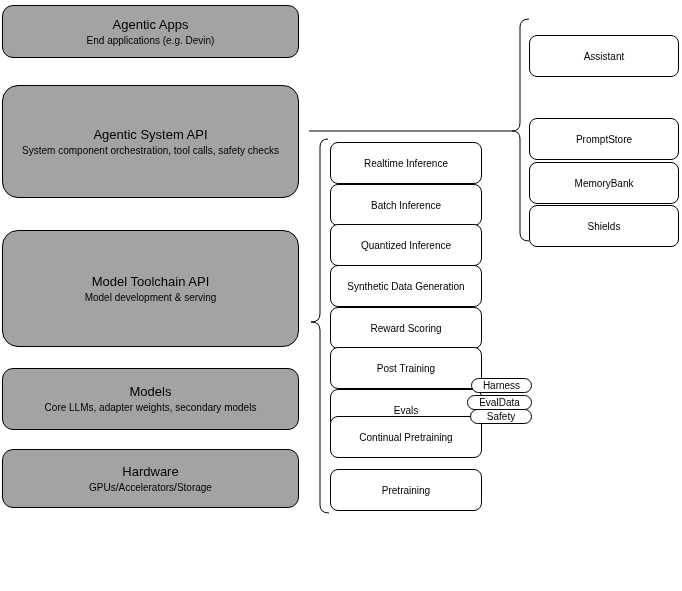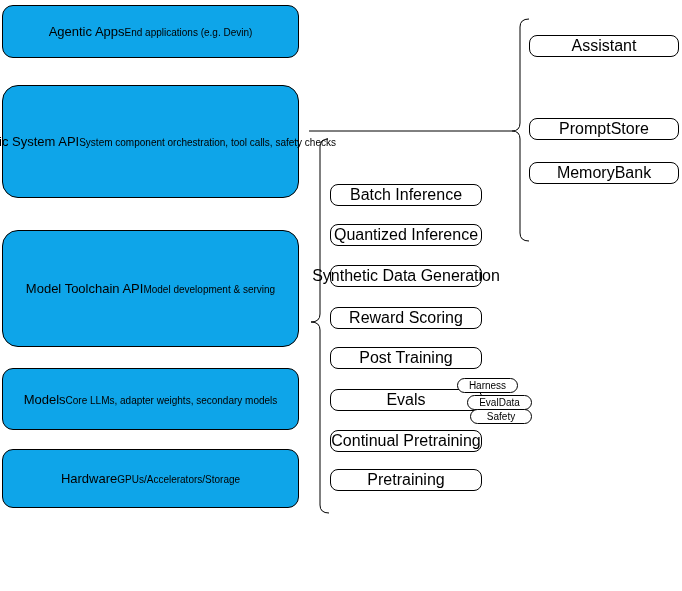--- a/index.html
+++ b/index.html
@@ -16,24 +16,24 @@
     background: #ffffff;
     overflow: hidden;
   }
   
   .lbox {
     position: absolute;
     left: 2px;
     width: 297px;
     box-sizing: border-box;
     border: 1px solid #000000;
-    background: #0ea5e9;
+    background: #a3a3a3;
     border-radius: 11px;
     display: flex;
-    flex-direction: row;
+    flex-direction: column;
     align-items: center;
     justify-content: center;
     text-align: center;
   }
   .lbox.tall { border-radius: 16px; }
   .ltitle {
     font-size: 13px;
     line-height: 15px;
     white-space: nowrap;
   }
@@ -43,25 +43,25 @@
     margin-top: 3px;
     white-space: nowrap;
   }
   
   .sbox {
     position: absolute;
     box-sizing: border-box;
     border: 1px solid #000000;
     background: #ffffff;
     border-radius: 8px;
-    height: 22px;
+    height: 42px;
     display: flex;
     align-items: center;
     justify-content: center;
-    font-size: 16px;
+    font-size: 10px;
     white-space: nowrap;
   }
   .mid { left: 330px; width: 152px; }
   .right { left: 529px; width: 150px; }
   
   .tag {
     position: absolute;
     box-sizing: border-box;
     border: 1px solid #000000;
     background: #ffffff;
@@ -113,58 +113,64 @@
     <div class="ltitle">Models</div>
     <div class="lsub">Core LLMs, adapter weights, secondary models</div>
   </div>
 
   <div class="lbox" style="top:449px;height:59px">
     <div class="ltitle">Hardware</div>
     <div class="lsub">GPUs/Accelerators/Storage</div>
   </div>
 
 
+  <div class="sbox mid" style="top:142px">
+    <span>Realtime Inference</span>
+  </div>
   <div class="sbox mid" style="top:184px">
     <span>Batch Inference</span>
   </div>
   <div class="sbox mid" style="top:224px">
     <span>Quantized Inference</span>
   </div>
   <div class="sbox mid" style="top:265px">
     <span>Synthetic Data Generation</span>
   </div>
   <div class="sbox mid" style="top:307px">
     <span>Reward Scoring</span>
   </div>
   <div class="sbox mid" style="top:347px">
     <span>Post Training</span>
   </div>
   <div class="sbox mid" style="top:389px">
     <span>Evals</span>
   </div>
-  <div class="sbox mid" style="top:430px">
+  <div class="sbox mid" style="top:416px">
     <span>Continual Pretraining</span>
   </div>
   <div class="sbox mid" style="top:469px">
     <span>Pretraining</span>
   </div>
 
-  <div class="tag" style="left:457px;top:378px;width:61px">
+  <div class="tag" style="left:471px;top:378px;width:61px">
     <span>Harness</span>
   </div>
   <div class="tag" style="left:467px;top:395px;width:65px">
     <span>EvalData</span>
   </div>
   <div class="tag" style="left:470px;top:409px;width:62px">
     <span>Safety</span>
   </div>
 
   <div class="sbox right" style="top:35px">
     <span>Assistant</span>
   </div>
   <div class="sbox right" style="top:118px">
     <span>PromptStore</span>
   </div>
   <div class="sbox right" style="top:162px">
     <span>MemoryBank</span>
   </div>
+  <div class="sbox right" style="top:205px">
+    <span>Shields</span>
+  </div>
 
 </div>
 
 </body></html>

